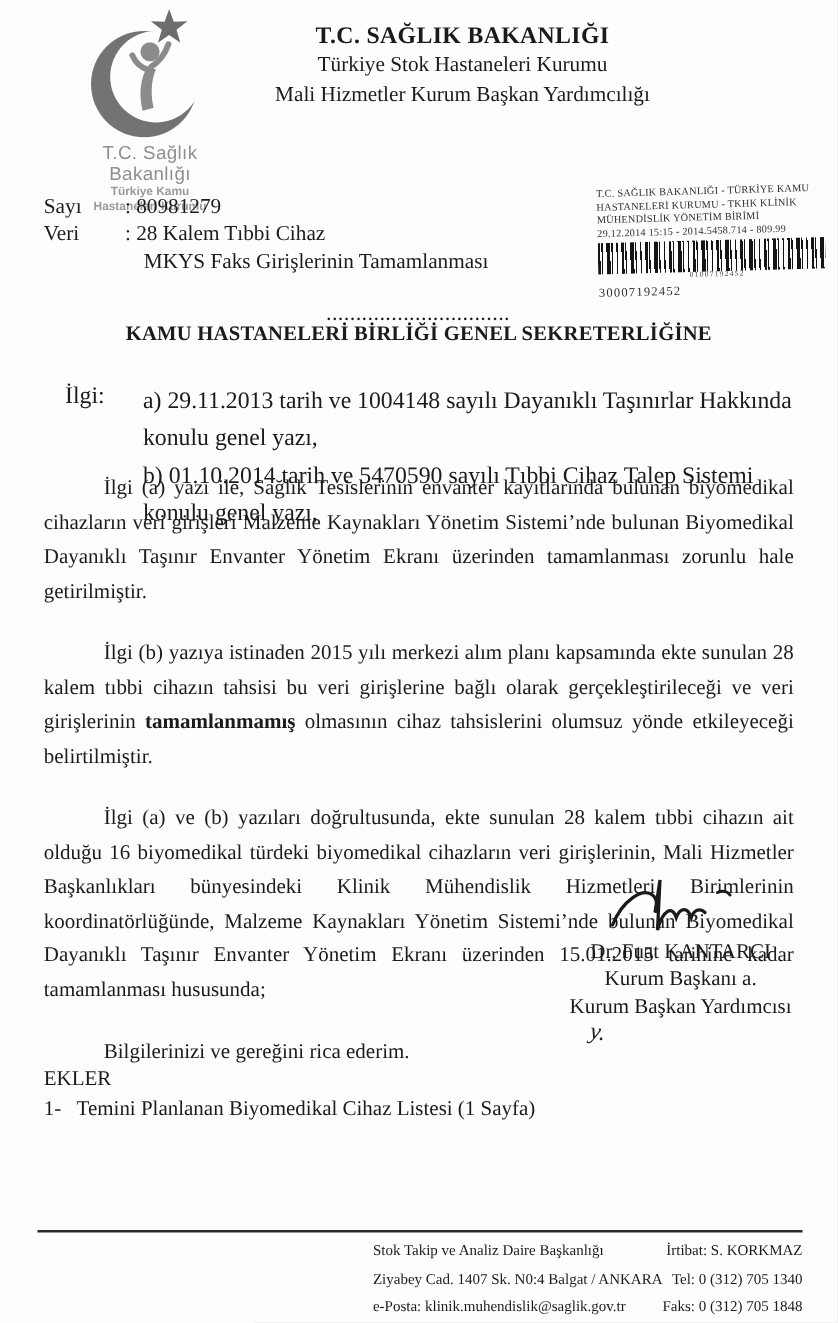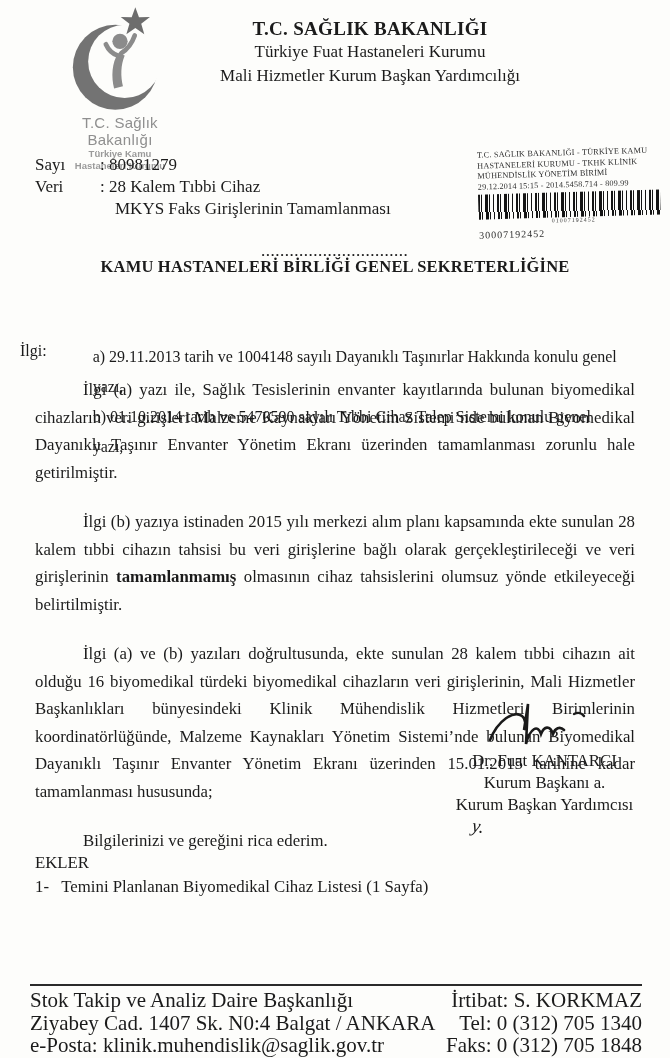--- a/index.html
+++ b/index.html
@@ -32,36 +32,36 @@
   .barcode { height:25px; margin-top:2px; width:182px;
     background:repeating-linear-gradient(90deg,#141414 0 2px,#fdfdfb 2px 3px,#141414 3px 4px,#fdfdfb 4px 7px,#141414 7px 10px,#fdfdfb 10px 11px,#141414 11px 12px,#fdfdfb 12px 15px,#141414 15px 16px,#fdfdfb 16px 19px);
   }
   .barcode-sub { font-size:6px; text-align:center; color:#444; letter-spacing:1px; }
   .barcode-num { font-size:10px; margin-top:4px; letter-spacing:1px; }
   
   .recipient { position:absolute; left:0; top:246px; width:670px; text-align:center; }
   .dots { font-weight:bold; font-size:13px; letter-spacing:1.5px; line-height:11px; }
   .recipient-title { font-weight:bold; font-size:16.5px; letter-spacing:.2px; }
   
-  .ilgi { position:absolute; left:20px; top:306px; width:600px; display:flex; font-size:16px;margin-top:36px; }
+  .ilgi { position:absolute; left:52px; top:306px; width:600px; display:flex; font-size:19px; }
   .ilgi-label { width:77px; }
   .ilgi-items div { line-height:30px; }
   
   .body { position:absolute; left:35px; top:376px; width:600px; font-size:16.8px; line-height:27.5px; text-align:justify; }
   .body p { text-indent:48px; margin-bottom:22px; }
   .closing { text-indent:48px; margin-top:8px; text-align:left; }
   
   .signature { position:absolute; left:432px; top:700px; width:225px; text-align:center; font-size:16.8px; line-height:22px; }
   .sig-svg { display:block; margin:0 auto -2px 52px; }
   .sig-mark { text-align:left; margin-left:40px; font-size:19px; font-style:italic; transform:rotate(8deg); width:20px; }
   
   .ekler { position:absolute; left:35px; top:851px; font-size:16.8px; line-height:24px; }
   .ekler-item { white-space:pre; }
   
-  .footer { position:absolute; left:30px; top:984px; width:612px; border-top:2.5px solid #2b2b2b; padding-top:3px; display:flex; justify-content:space-between; font-size:21px; line-height:22.5px; }
+  .footer { position:absolute; left:30px; top:984px; width:612px; border-top:2.5px solid #2b2b2b; padding-top:3px; display:flex; justify-content:flex-end; font-size:12px; line-height:22.5px; }
   .footer-right { text-align:right; }
 </style>
 </head>
 <body>
 
 <div class="page">
 
   <div class="logo-block">
     <svg class="logo-svg" width="118" height="112" viewBox="0 0 100 95">
       <circle cx="46" cy="52" r="36" fill="#737373"></circle>
@@ -72,21 +72,21 @@
       <path d="M51 40 C56 37 60 32 62.5 25" stroke="#8b8b8b" stroke-width="4" fill="none" stroke-linecap="round"></path>
       <path d="M48 42 C43.5 40.5 40 37 38 32.5" stroke="#8b8b8b" stroke-width="4" fill="none" stroke-linecap="round"></path>
     </svg>
     <div class="logo-cap1">T.C. Sağlık Bakanlığı</div>
     <div class="logo-cap2">Türkiye Kamu</div>
     <div class="logo-cap3">Hastaneleri Kurumu</div>
   </div>
 
   <div class="header-text">
     <div class="header-title">T.C. SAĞLIK BAKANLIĞI</div>
-    <div class="header-line">Türkiye Fuat Hastaneleri Kurumu</div>
+    <div class="header-line">Türkiye Stok Hastaneleri Kurumu</div>
     <div class="header-line">Mali Hizmetler Kurum Başkan Yardımcılığı</div>
   </div>
 
   <div class="meta">
     <div class="meta-row">
       <span class="meta-label">Sayı</span>
       <span>: 80981279</span>
     </div>
     <div class="meta-row">
       <span class="meta-label">Veri</span>

